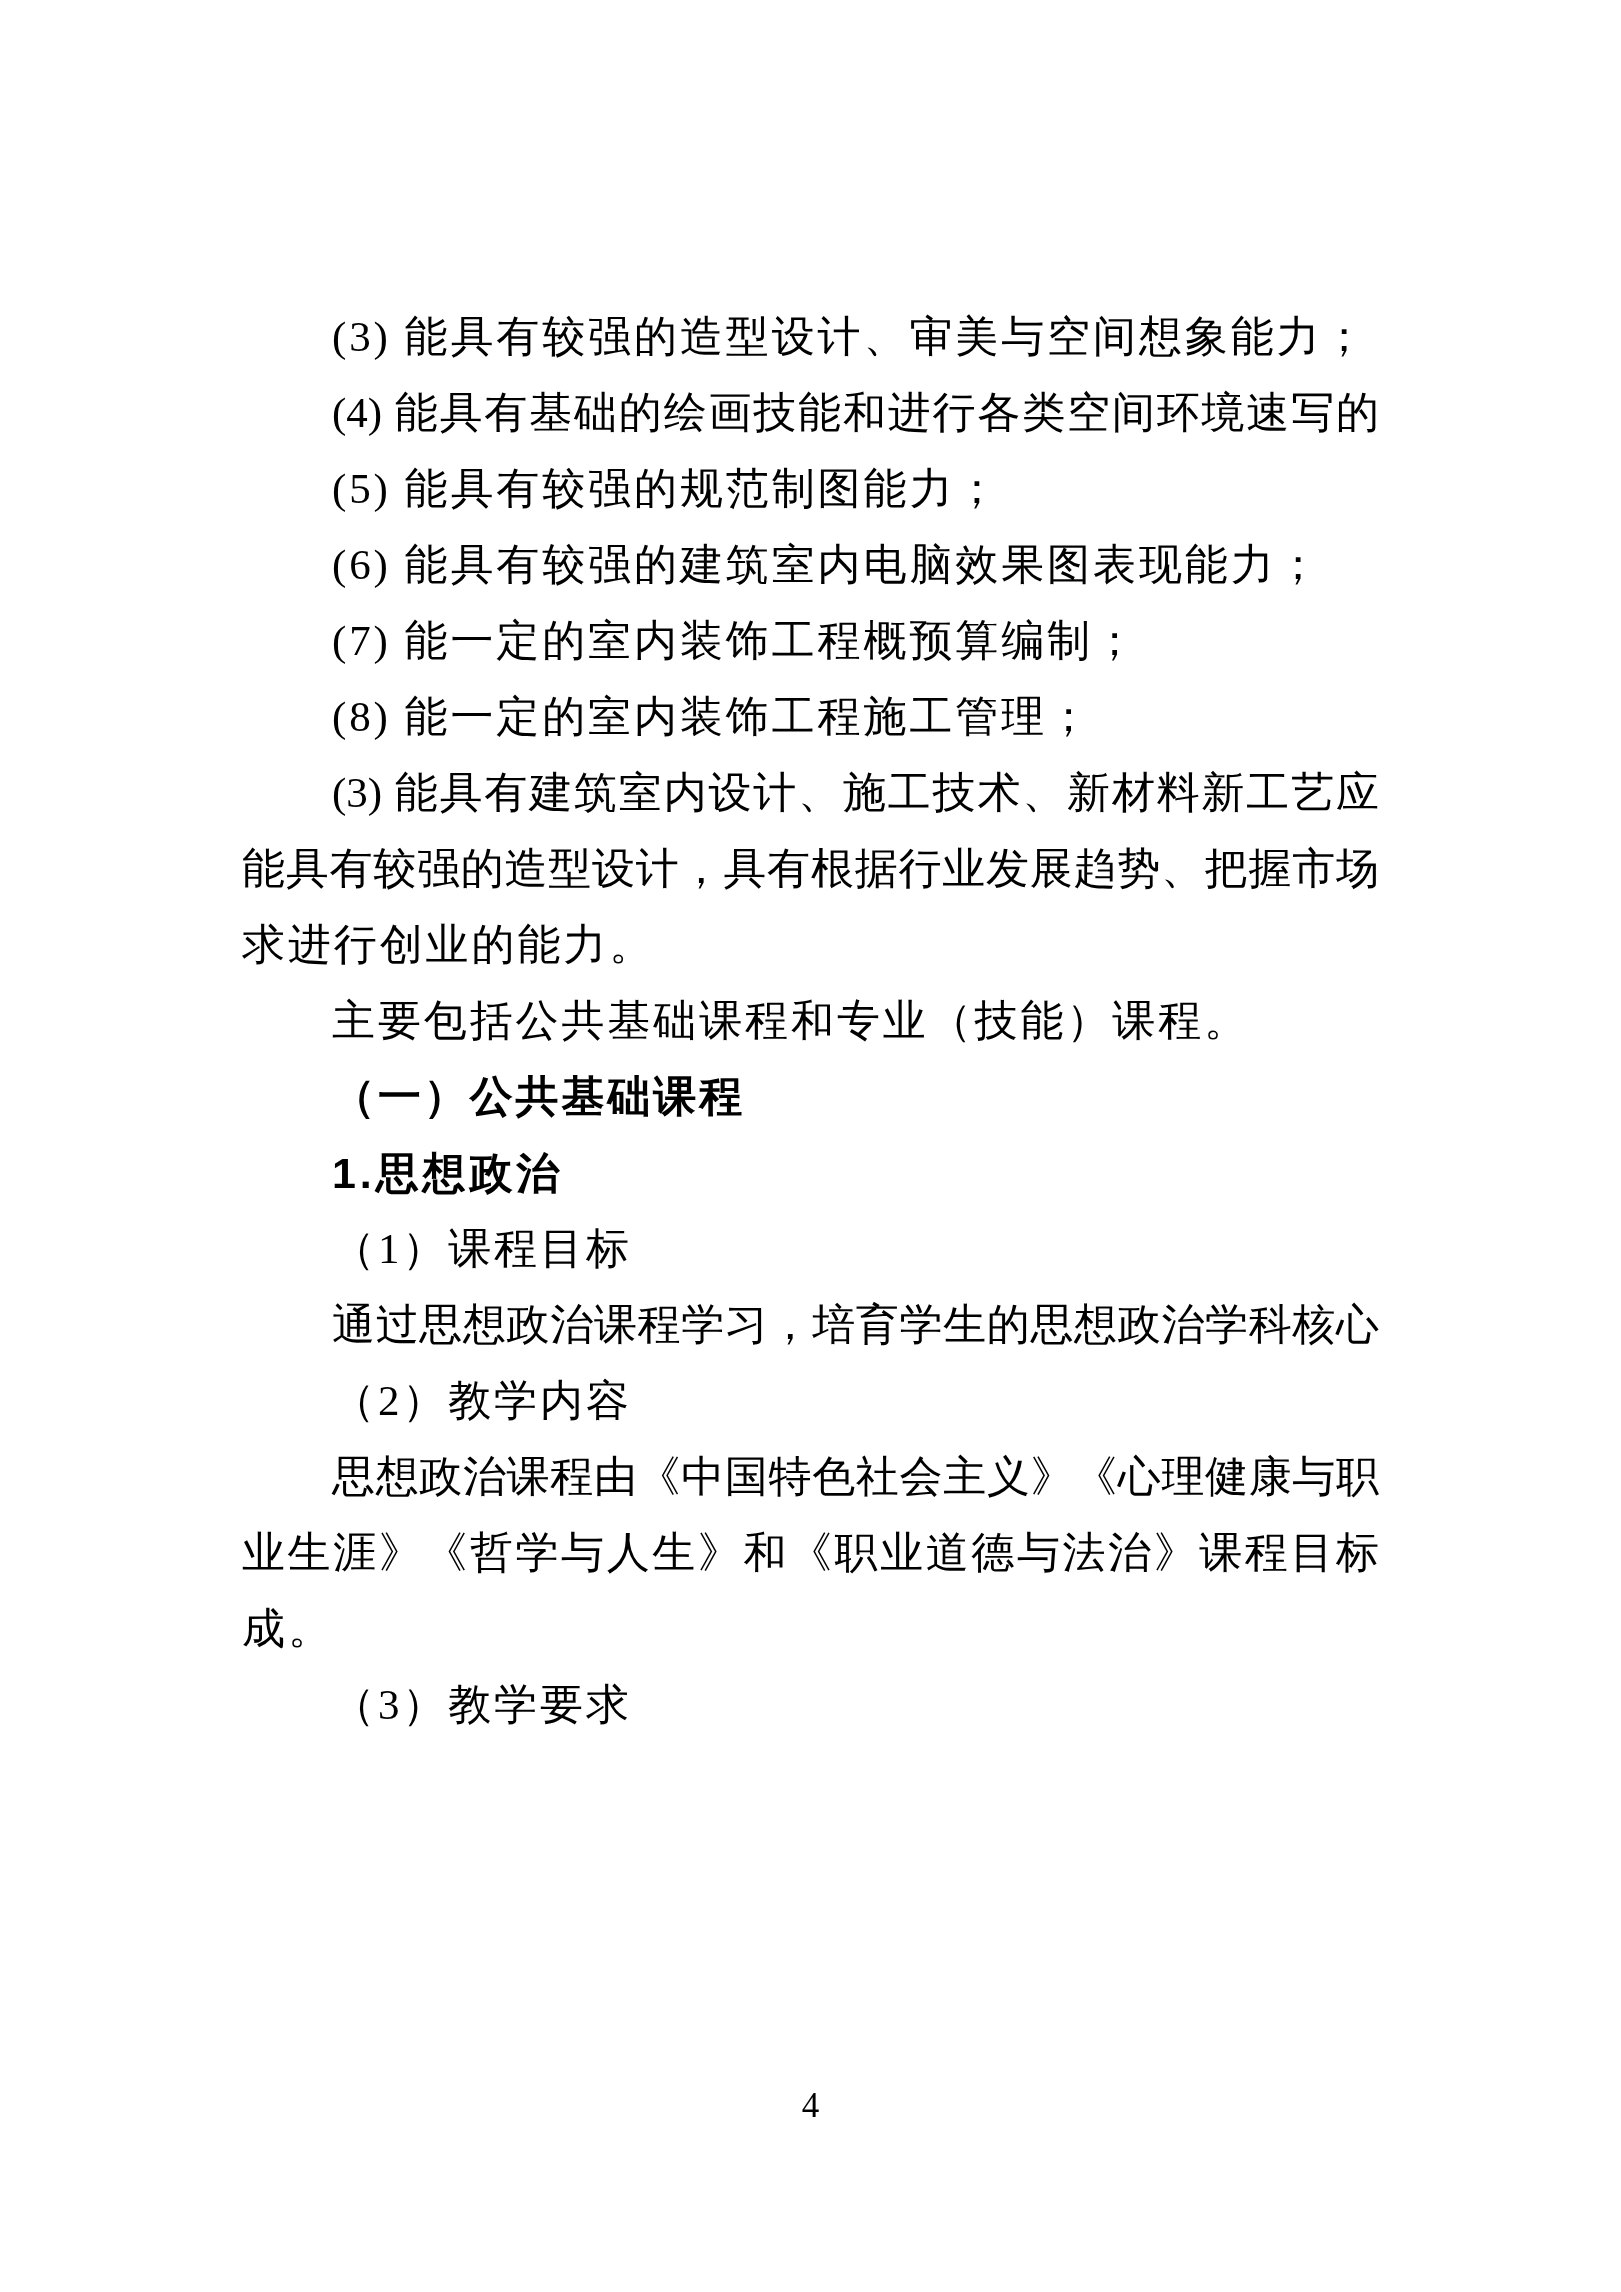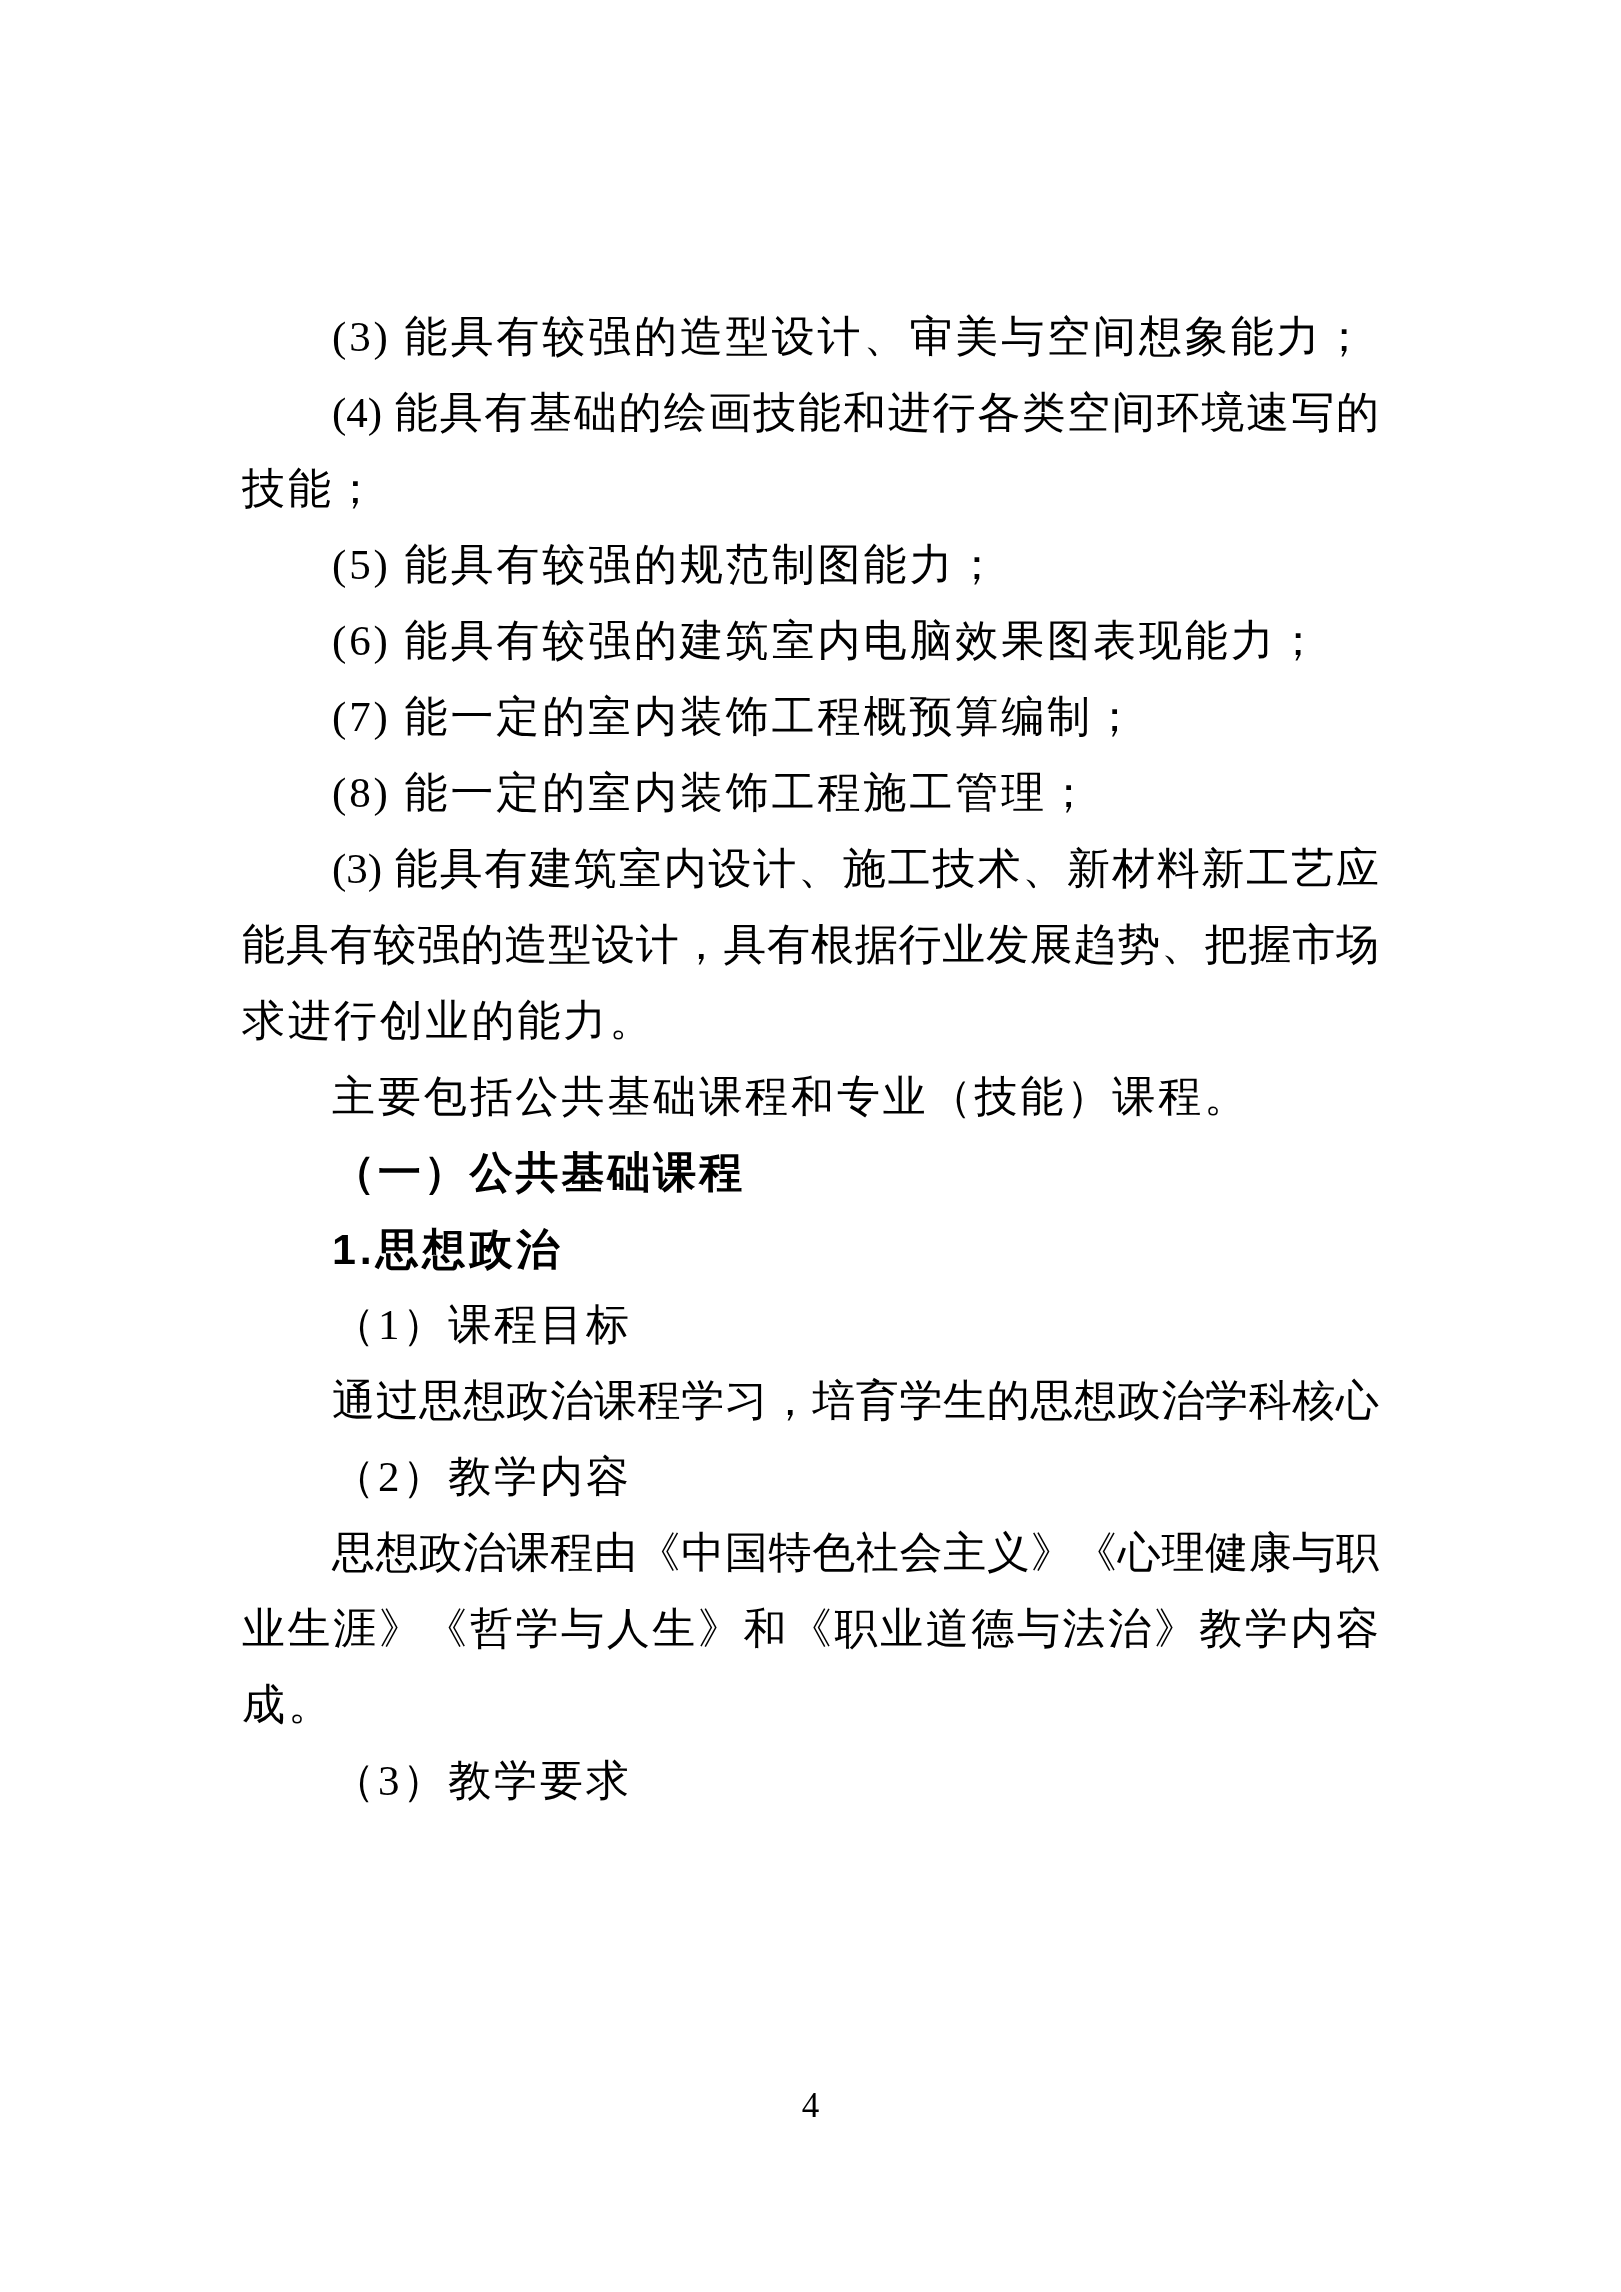--- a/index.html
+++ b/index.html
@@ -63,35 +63,34 @@
     font-family: "Liberation Serif", "DejaVu Serif", serif;
   }
 </style>
 </head>
 <body>
 
 <div class="page">
   <div class="doc-body">
     <div class="line ind">(3) 能具有较强的造型设计、审美与空间想象能力；</div>
     <div class="line ind full">(4) 能具有基础的绘画技能和进行各类空间环境速写的</div>
-    <div class="line">技能；</div>
     <div class="line ind">(5) 能具有较强的规范制图能力；</div>
     <div class="line ind">(6) 能具有较强的建筑室内电脑效果图表现能力；</div>
     <div class="line ind">(7) 能一定的室内装饰工程概预算编制；</div>
     <div class="line ind">(8) 能一定的室内装饰工程施工管理；</div>
     <div class="line ind full">(3) 能具有建筑室内设计、施工技术、新材料新工艺应</div>
     <div class="line full">能具有较强的造型设计，具有根据行业发展趋势、把握市场需</div>
     <div class="line">求进行创业的能力。</div>
     <div class="line ind">主要包括公共基础课程和专业（技能）课程。</div>
     <div class="line ind h-kai">（一）公共基础课程</div>
     <div class="line ind h-bold">1.思想政治</div>
     <div class="line ind">（1）课程目标</div>
     <div class="line ind full">通过思想政治课程学习，培育学生的思想政治学科核心</div>
     <div class="line ind">（2）教学内容</div>
     <div class="line ind full">思想政治课程由《中国特色社会主义》《心理健康与职</div>
-    <div class="line full">业生涯》《哲学与人生》和《职业道德与法治》教学内容</div>
+    <div class="line full">业生涯》《哲学与人生》和《职业道德与法治》课程目标</div>
     <div class="line">成。</div>
     <div class="line ind">（3）教学要求</div>
   </div>
 
   <div class="page-number">4</div>
 </div>
 
 
 </body></html>

